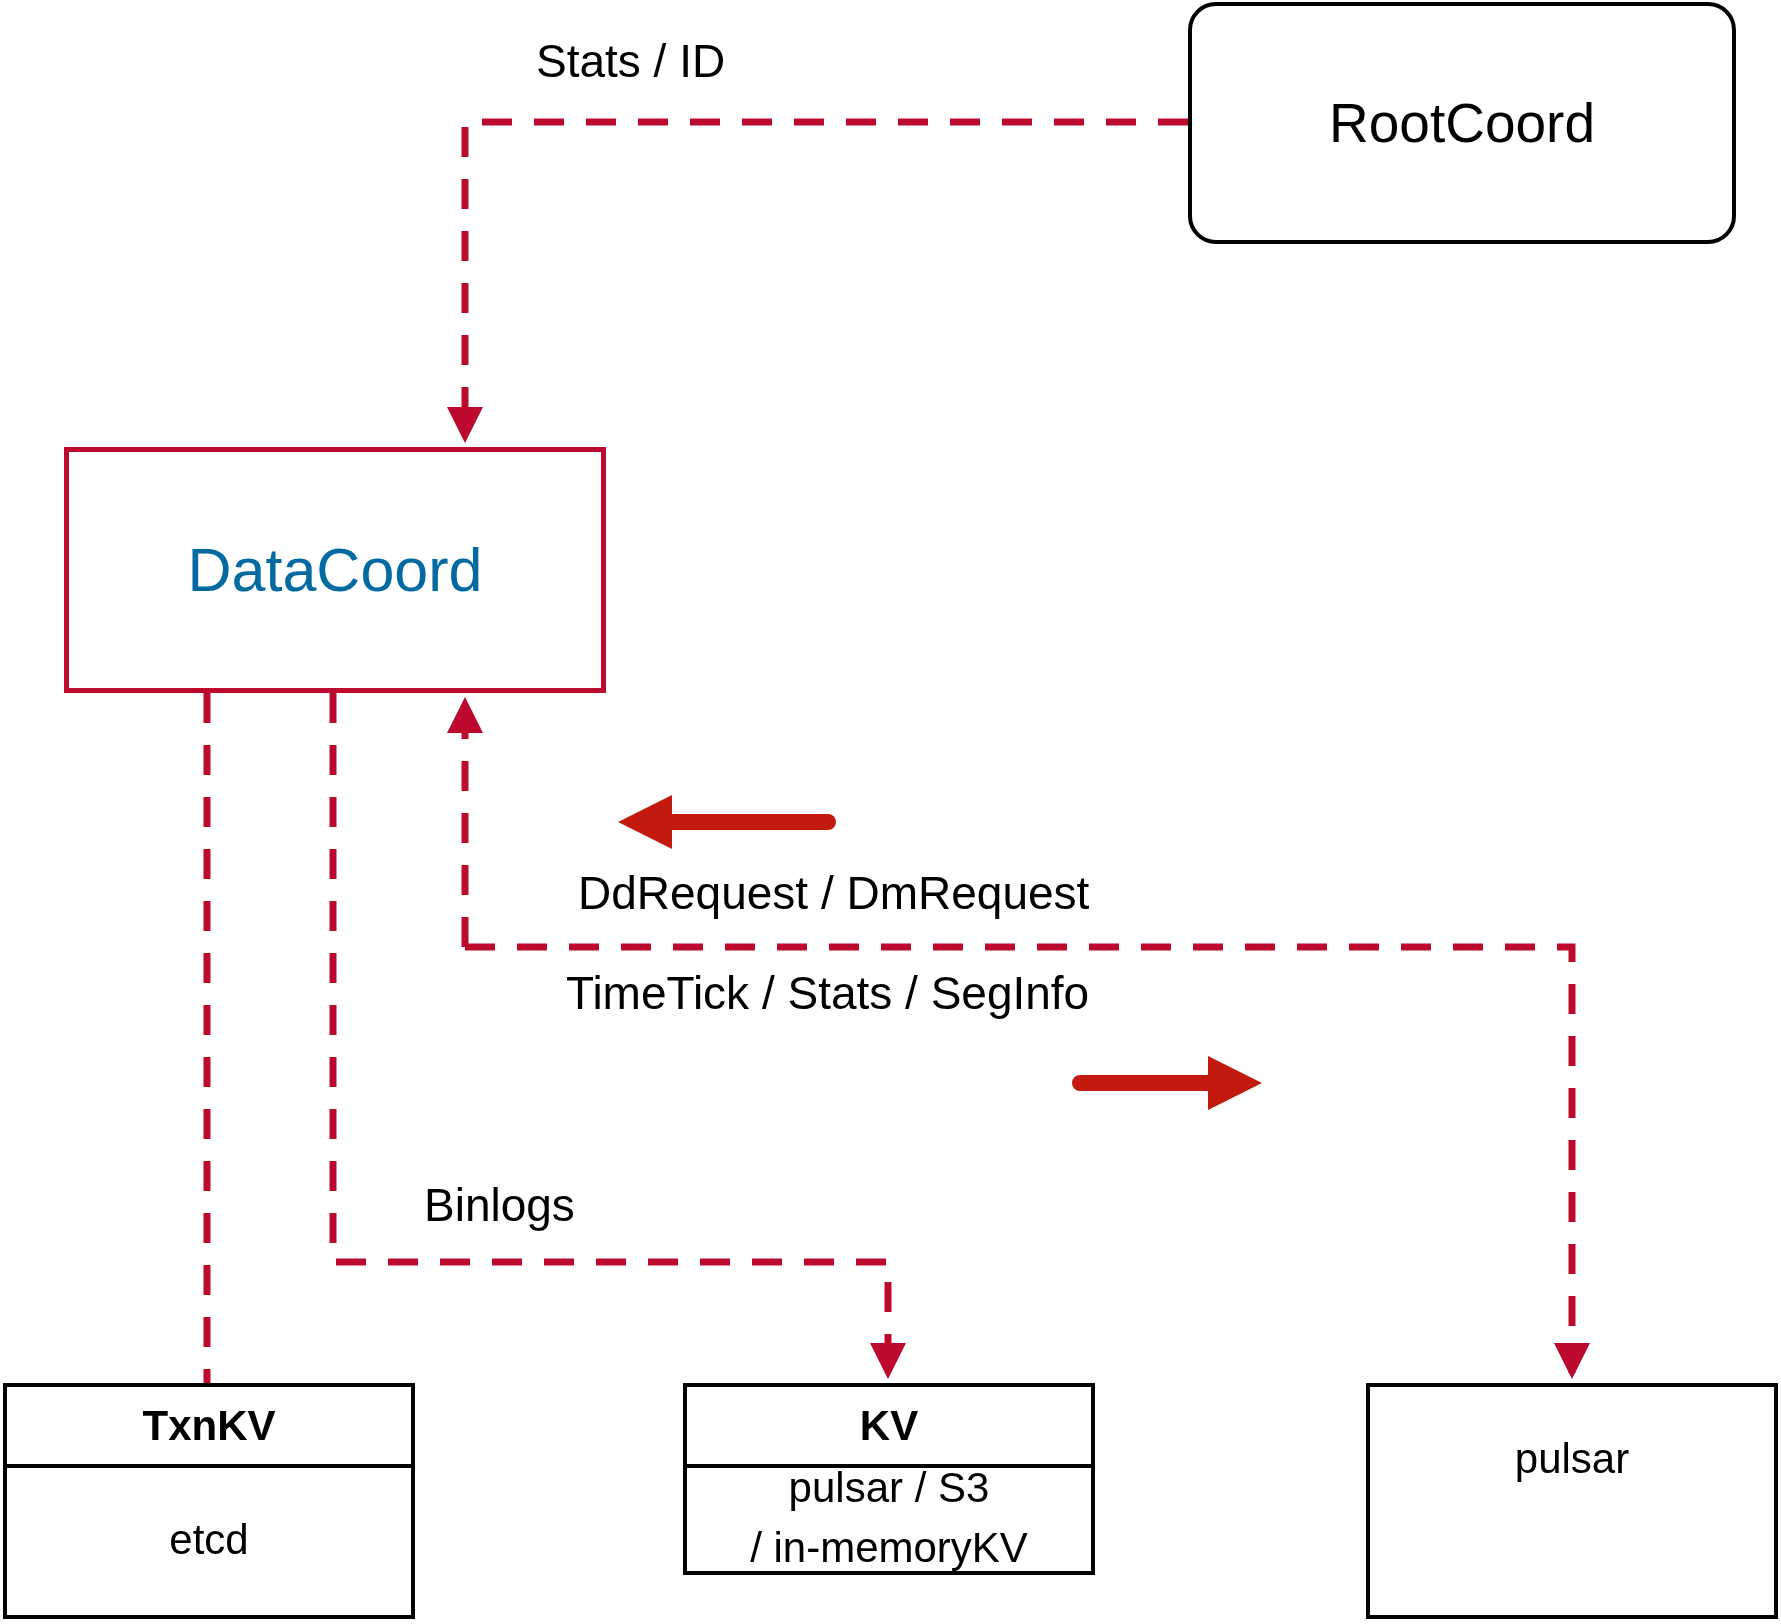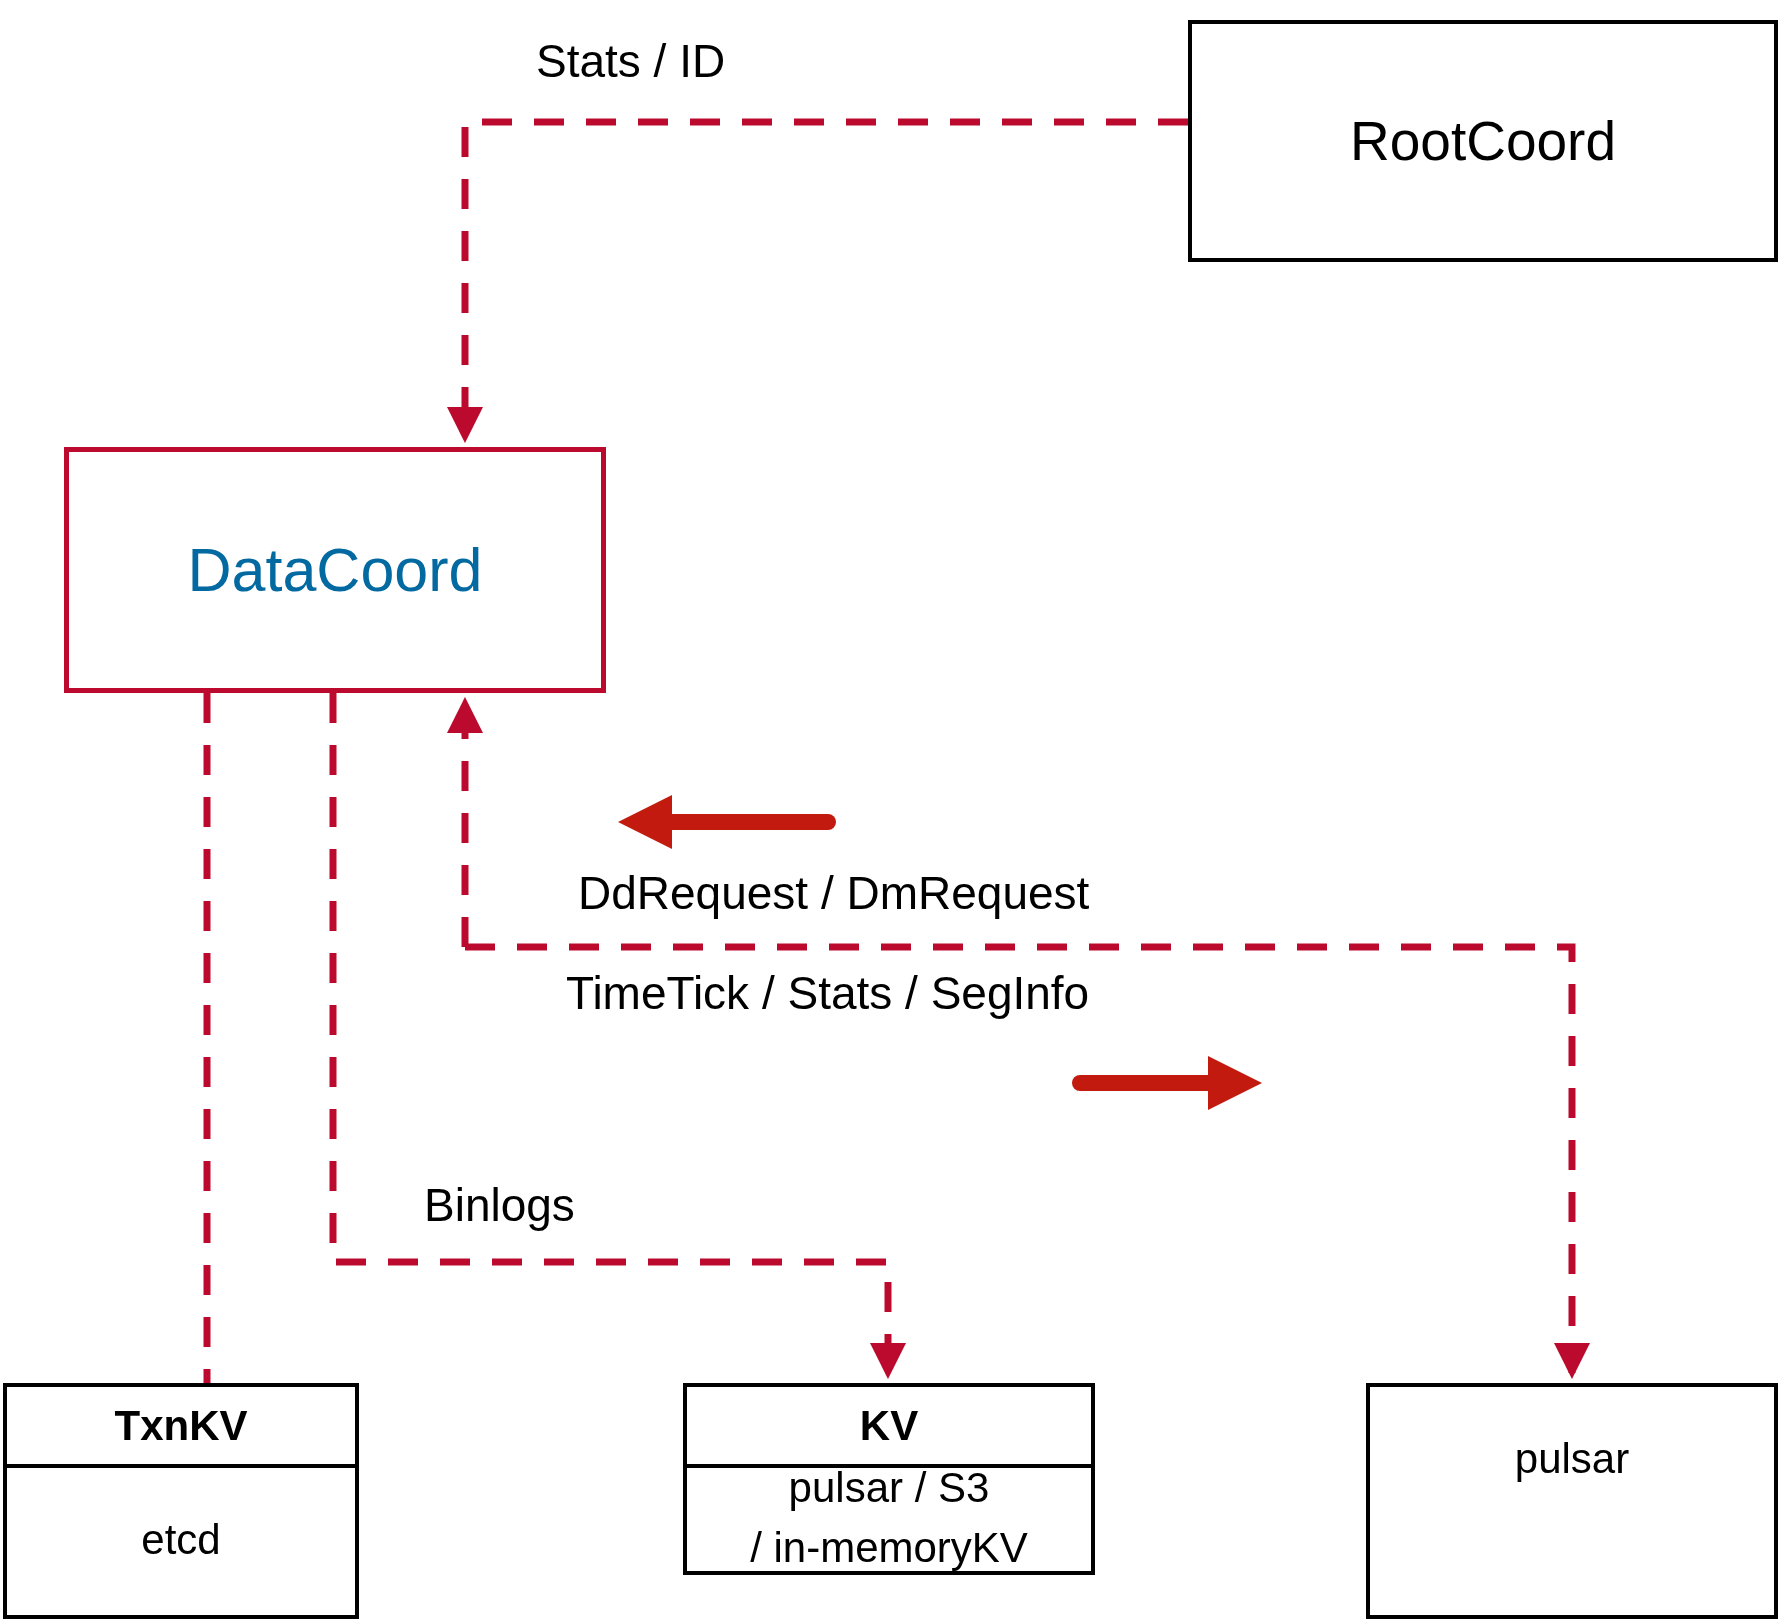--- a/index.html
+++ b/index.html
@@ -49,23 +49,24 @@
     flex-direction: column;
     align-items: center;
     justify-content: center;
     text-align: center;
     box-sizing: border-box;
   }
 
   
   #node-rootcoord {
     left: 1188px;
-    top: 20px;
-    width: 590px;
+    top: 2px;
+    width: 548px;
     height: 242px;
+    border-radius: 28px;
   }
   #node-rootcoord .node-title {
     width: 100%;
     height: 100%;
     font-size: 55px;
     color: #000000;
     font-weight: 400;
   }
 
   
@@ -97,21 +98,21 @@
     width: 100%;
     height: calc(100% - 85px);
     font-size: 42px;
     color: #000000;
     line-height: 1.42;
   }
 
   #node-txnkv {
     left: 3px;
     top: 1383px;
-    width: 356px;
+    width: 412px;
     height: 236px;
   }
   #node-kv {
     left: 683px;
     top: 1383px;
     width: 412px;
     height: 192px;
   }
   #node-msgstream {
     left: 1366px;

